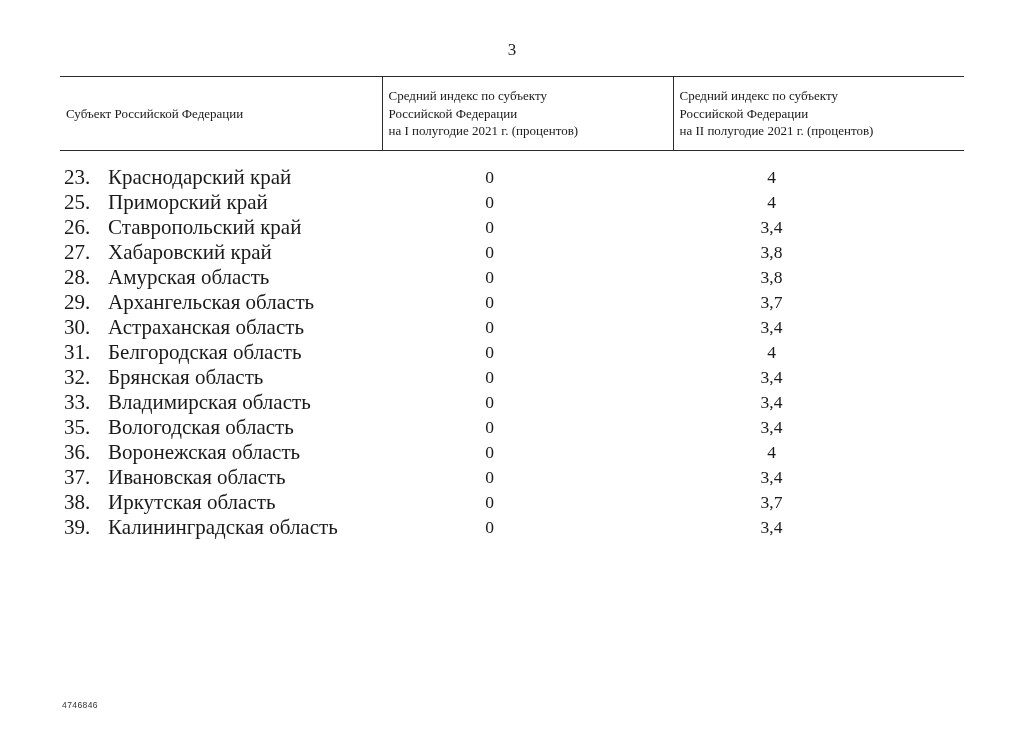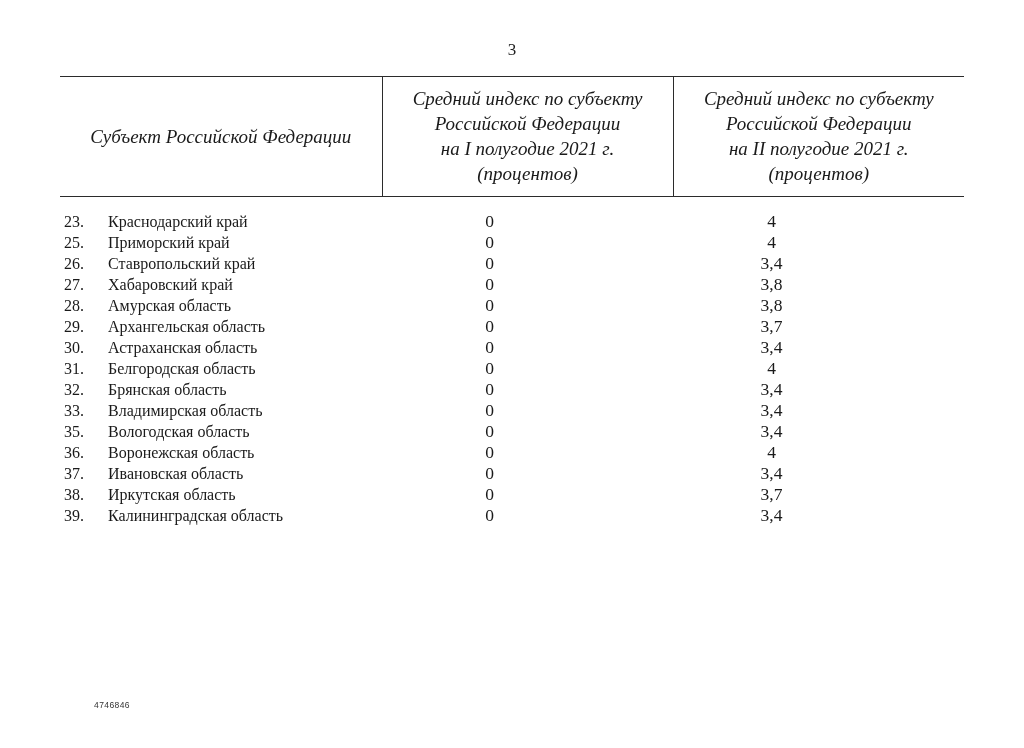--- a/index.html
+++ b/index.html
@@ -41,26 +41,24 @@
   }
   .doc-table col.c1 { width: 322px; }
   .doc-table col.c2 { width: 291px; }
   .doc-table col.c3 { width: 291px; }
 
   .doc-table thead td {
     border-top: 1.6px solid #2b2b2b;
     border-bottom: 1.6px solid #2b2b2b;
     border-left: 1.4px solid #2b2b2b;
     border-right: 1.4px solid #2b2b2b;
-    text-align: center;
     vertical-align: middle;
     padding: 9px 6px 10px 6px;
     line-height: 1.32;
-    font-size: 19px;
-    font-style: italic;
+    font-size: 13px;
   }
   .doc-table thead td.first {
     border-left: none;
     margin-top: 43px;
   }
   .doc-table thead td.last {
     border-right: none;
   }
   .doc-table thead td.subj {
     padding-top: 28px;
@@ -71,21 +69,21 @@
     padding: 0;
   }
   .spacer-row td {
     height: 14px;
   }
   .row-name {
     text-align: left;
     vertical-align: middle;
     padding: 3.5px 0 3.5px 4px;
     white-space: nowrap;
-    font-size: 16px;
+    font-size: 21px;
   }
   .row-name .num {
     display: inline-block;
     width: 44px;
     text-align: left;
     padding-left: 4px;
   }
   .row-val {
     text-align: center;
     vertical-align: middle;
@@ -100,21 +98,20 @@
     padding-right: 94px;
   }
   .footer-code {
     position: absolute;
     left: 62px;
     top: 700px;
     font-size: 8.5px;
     letter-spacing: 0.4px;
     color: #333;
     font-family: "Liberation Sans", sans-serif;
-    margin-left: 32px;
   }
 </style>
 </head>
 <body>
 
 <div class="page">
 
   <div class="page-number">3</div>
 
   <table class="doc-table">

